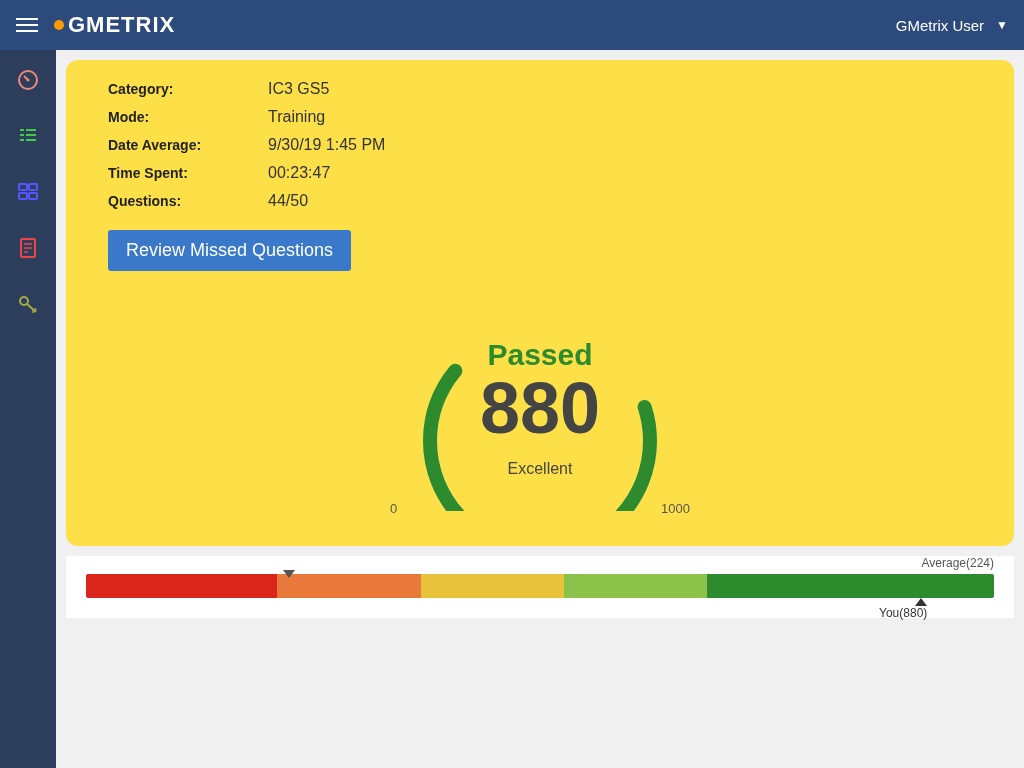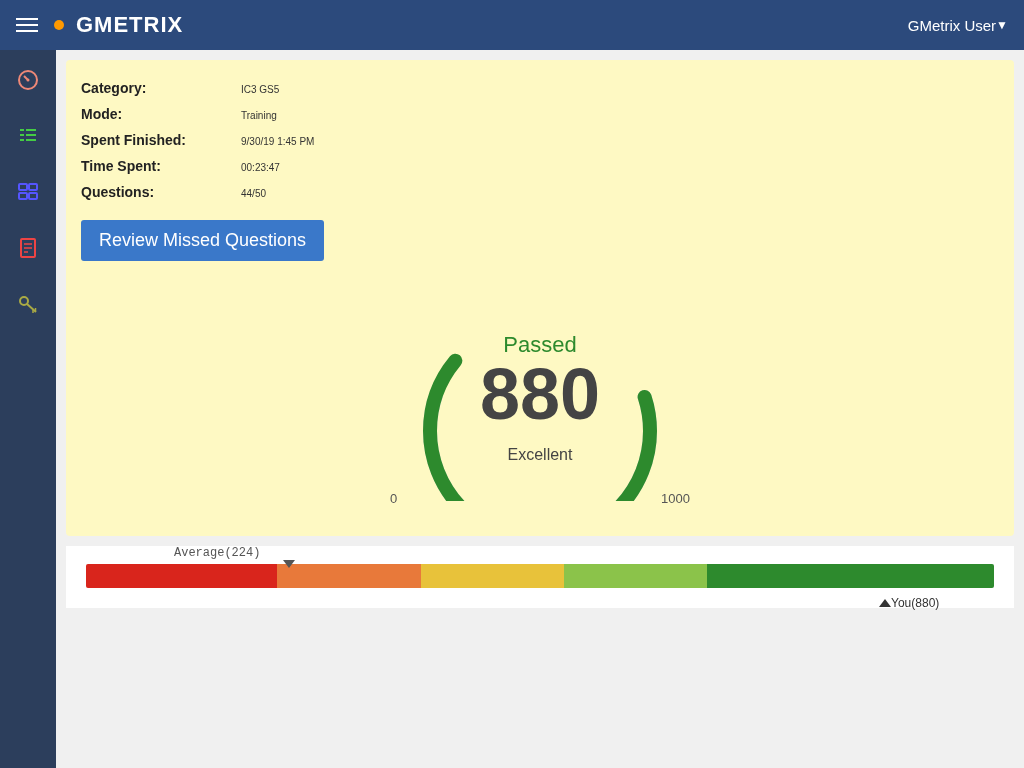--- a/index.html
+++ b/index.html
@@ -10,24 +10,24 @@
       background: #2c4a7c;
       height: 50px;
       display: flex;
       align-items: center;
       padding: 0 16px;
       justify-content: space-between;
     }
     .navbar-left { display: flex; align-items: center; gap: 16px; }
     .hamburger { display: flex; flex-direction: column; gap: 4px; cursor: pointer; }
     .hamburger span { display: block; width: 22px; height: 2px; background: white; }
-    .logo { display: flex; align-items: center; gap: 12px; }
+    .logo { display: flex; align-items: center; gap: 4px; }
     .logo-dot { width: 10px; height: 10px; background: #f90; border-radius: 50%; }
     .logo-text { color: white; font-size: 22px; font-weight: bold; letter-spacing: 1px; }
-    .navbar-right { display: flex; align-items: center; gap: 0; color: white; font-size: 15px; cursor: pointer; }
+    .navbar-right { display: flex; align-items: center; gap: 12px; color: white; font-size: 15px; cursor: pointer; }
     .chevron { font-size: 12px; }
 
     
     .layout { display: flex; height: 718px; }
 
     
     .sidebar {
       width: 56px;
       background: #2c3e5c;
       display: flex;
@@ -50,31 +50,31 @@
     
     .main {
       flex: 1;
       background: #f0f0f0;
       overflow-y: auto;
       padding: 0;
     }
 
     
     .content-card {
-      background: #fef9c3;
+      background: #fde047;
       margin: 10px;
-      padding: 20px 15px;
-      border-radius: 4px;
+      padding: 20px 42px;
+      border-radius: 12px;
     }
 
     
     .info-table { margin-bottom: 20px; }
     .info-row { display: flex; margin-bottom: 10px; align-items: baseline; }
     .info-label { font-weight: bold; font-size: 14px; color: #222; width: 160px; flex-shrink: 0; }
-    .info-value { font-size: 10px; color: #333; }
+    .info-value { font-size: 16px; color: #333; }
 
     
     .review-btn {
       background: #3a78c9;
       color: white;
       border: none;
       padding: 10px 18px;
       font-size: 18px;
       border-radius: 3px;
       cursor: pointer;
@@ -103,22 +103,22 @@
 
     .gauge-center-text {
       position: absolute;
       top: 50%;
       left: 50%;
       transform: translate(-50%, -45%);
       text-align: center;
     }
     .gauge-passed {
       color: #2d8a2d;
-      font-size: 22px;
-      font-weight: normal;
+      font-size: 30px;
+      font-weight: bold;
       display: block;
     }
     .gauge-score {
       color: #444;
       font-size: 72px;
       font-weight: bold;
       display: block;
       line-height: 1;
     }
     .gauge-rating {
@@ -172,22 +172,22 @@
       border-left: 6px solid transparent;
       border-right: 6px solid transparent;
       border-top: 8px solid #555;
       margin-bottom: 0;
     }
 
     .you-marker {
       position: absolute;
       bottom: -22px;
       display: flex;
-      flex-direction: row;
-      align-items: center;
+      flex-direction: column;
+      align-items: flex-end;
     }
     .you-triangle-up {
       width: 0; height: 0;
       border-left: 6px solid transparent;
       border-right: 6px solid transparent;
       border-bottom: 8px solid #333;
     }
     .you-label {
       font-size: 12px;
       color: #333;
@@ -268,21 +268,21 @@
       <div class="info-table">
         <div class="info-row">
           <span class="info-label">Category:</span>
           <span class="info-value">IC3 GS5</span>
         </div>
         <div class="info-row">
           <span class="info-label">Mode:</span>
           <span class="info-value">Training</span>
         </div>
         <div class="info-row">
-          <span class="info-label">Spent Finished:</span>
+          <span class="info-label">Date Average:</span>
           <span class="info-value">9/30/19 1:45 PM</span>
         </div>
         <div class="info-row">
           <span class="info-label">Time Spent:</span>
           <span class="info-value">00:23:47</span>
         </div>
         <div class="info-row">
           <span class="info-label">Questions:</span>
           <span class="info-value">44/50</span>
         </div>
@@ -309,21 +309,21 @@
         </div>
         <div class="gauge-labels">
           <span>0</span>
           <span>1000</span>
         </div>
       </div>
 
     </div>
 
     <div style="padding: 0 20px 20px 20px; background: white; margin: 0 10px 10px 10px;">
-      <div class="average-label" style="text-align:left; padding-left: 108px; font-family: Liberation Mono, monospace;">Average(224)</div>
+      <div class="average-label" style="text-align:right; padding-left: 108px;">Average(224)</div>
       <div class="score-bar-wrapper">
 
         <div class="avg-marker" style="left: calc(22.4% - 6px);">
           <div class="avg-triangle"></div>
         </div>
         <div class="score-bar">
           <div class="bar-red"></div>
           <div class="bar-orange"></div>
           <div class="bar-yellow"></div>
           <div class="bar-light-green"></div>

